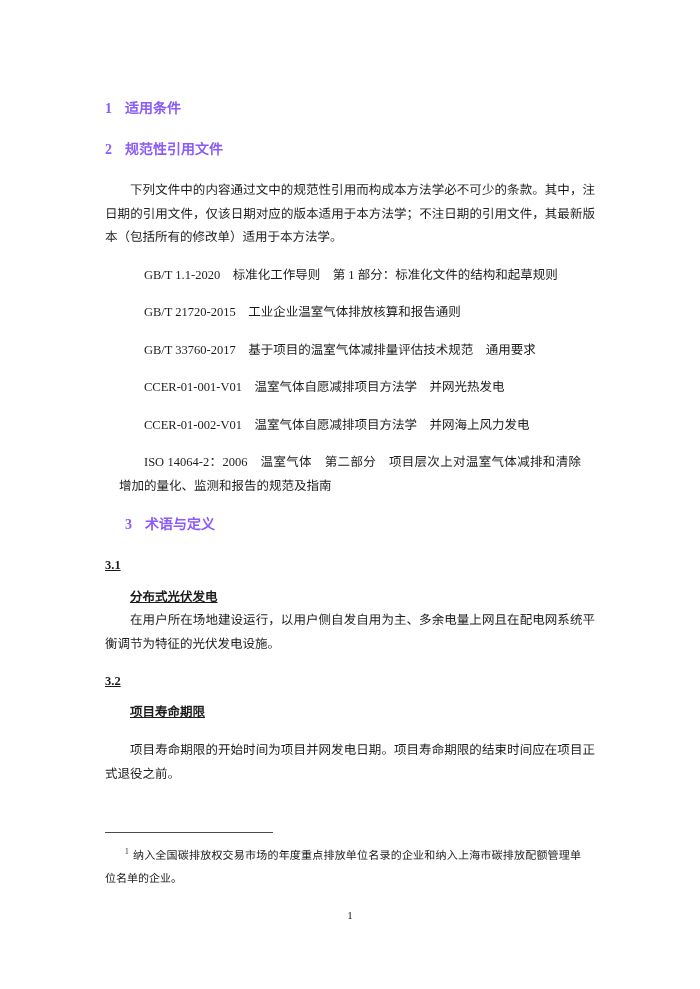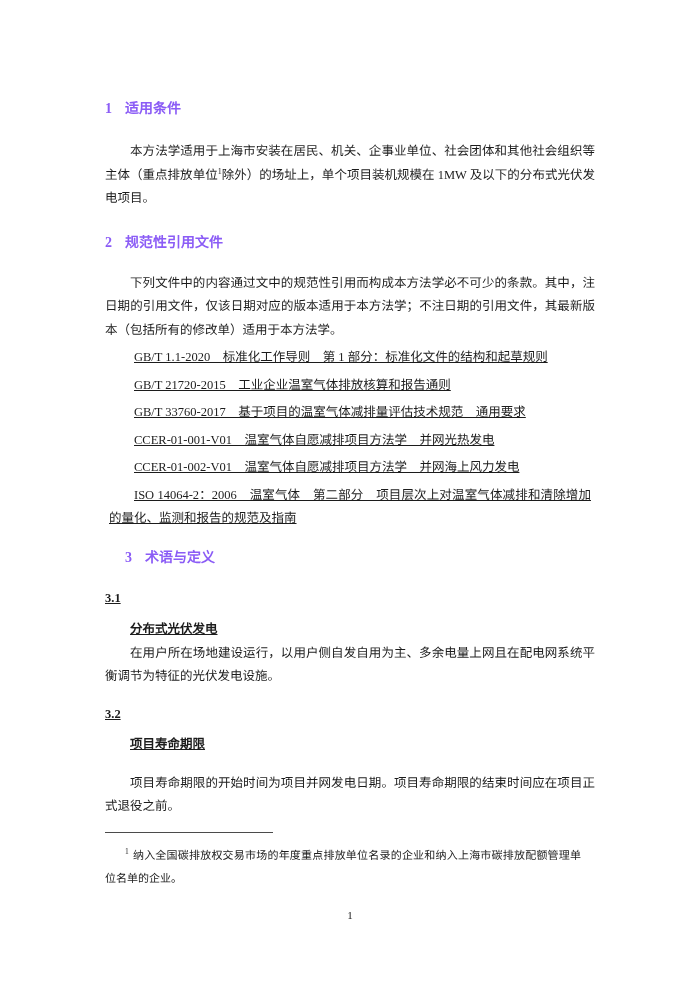--- a/index.html
+++ b/index.html
@@ -32,24 +32,23 @@
     display: inline-block;
     margin-right: 13px;
     font-family: "Liberation Serif", "DejaVu Serif", serif;
   }
   .para {
     margin: 0;
     text-indent: 2em;
     text-align: justify;
   }
   .ref {
-    margin: 4px;
+    margin: 14px;
     text-indent: 2em;
     text-align: justify;
-    text-decoration: underline;
   }
   .term-num {
     margin: 0;
     font-weight: 700;
     font-size: 12.5px;
     text-decoration: underline;
   }
   .term-name {
     margin: 0;
     padding-left: 2em;
@@ -107,21 +106,20 @@
     color: #222222;
   }
 </style>
 </head>
 <body>
 
 <div class="page">
 
   <h2 class="sec-heading" id="h1"><span class="num">1</span><span>适用条件</span></h2>
 
-  <p class="para" id="p1"><span>本方法学适用于上海市安装在居民、机关、企事业单位、社会团体和其他社会组织等主体（重点排放单位</span><sup class="fn-ref">1</sup><span>除外）的场址上，单个项目装机规模在 1MW 及以下的分布式光伏发电项目。</span></p>
 
   <h2 class="sec-heading" id="h2"><span class="num">2</span><span>规范性引用文件</span></h2>
 
   <p class="para" id="p2">下列文件中的内容通过文中的规范性引用而构成本方法学必不可少的条款。其中，注日期的引用文件，仅该日期对应的版本适用于本方法学；不注日期的引用文件，其最新版本（包括所有的修改单）适用于本方法学。</p>
 
   <p class="ref">GB/T 1.1-2020　标准化工作导则　第 1 部分：标准化文件的结构和起草规则</p>
   <p class="ref">GB/T 21720-2015　工业企业温室气体排放核算和报告通则</p>
   <p class="ref">GB/T 33760-2017　基于项目的温室气体减排量评估技术规范　通用要求</p>
   <p class="ref">CCER-01-001-V01　温室气体自愿减排项目方法学　并网光热发电</p>
   <p class="ref">CCER-01-002-V01　温室气体自愿减排项目方法学　并网海上风力发电</p>

